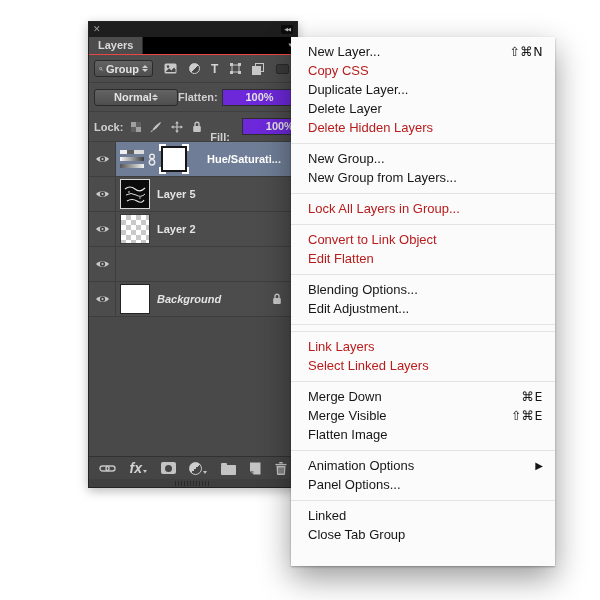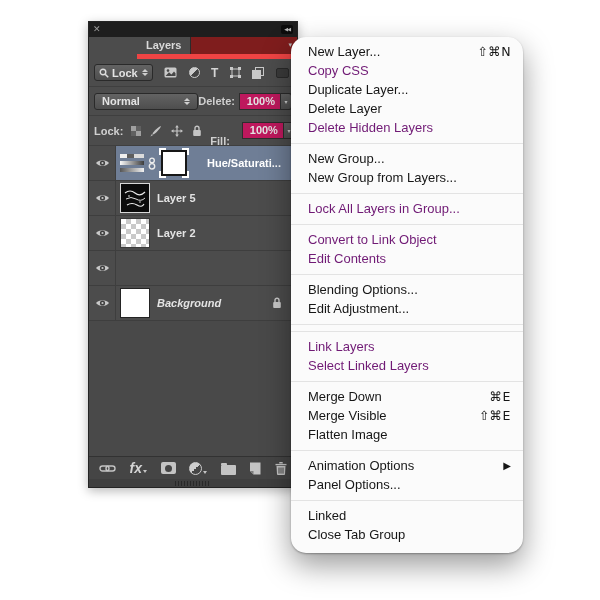--- a/index.html
+++ b/index.html
@@ -8,22 +8,22 @@
 
   
   .panel{position:absolute;left:88px;top:21px;width:210px;height:467px;background:#4c4c4c;
          border:1px solid #242424;box-sizing:border-box;display:flex;flex-direction:column;
          box-shadow:0 3px 10px rgba(0,0,0,.28);}
   .topbar{height:15px;flex:none;background:#1e1e1e;display:flex;align-items:center;
           justify-content:space-between;padding:0 4px;}
   .close-x{color:#9d9d9d;font-size:9px;line-height:9px;}
   .collapse-btn{background:#0c0c0c;color:#b8b8b8;font-size:5px;line-height:5px;
           border-radius:2px;padding:2px 3px;letter-spacing:-1px;}
-  .tabbar{height:17px;flex:none;background:#7f1d1d;border-bottom:5px solid #ef4444;
-          display:flex;align-items:stretch;position:relative;margin-left:48px;}
+  .tabbar{height:17px;flex:none;background:#000000;border-bottom:1px solid #ef4444;
+          display:flex;align-items:stretch;position:relative;}
   .tab{height:17px;line-height:17px;padding:0 9px;background:#4c4c4c;color:#dadada;
        font-size:11px;font-weight:bold;border-right:1px solid #2b2b2b;}
   .tabmenu{position:absolute;right:5px;top:4px;color:#b8b8b8;font-size:7px;line-height:8px;}
 
   .filter-row{height:27px;flex:none;display:flex;align-items:center;padding:0 5px 0 5px;
               border-bottom:1px solid #3f3f3f;}
   .dd{height:17px;background:linear-gradient(#636363,#4e4e4e);border:1px solid #2a2a2a;
       border-radius:3px;display:flex;align-items:center;color:#e3e3e3;font-size:11px;
       font-weight:bold;box-sizing:border-box;}
   .kind-dd{width:59px;padding:0 4px;gap:3px;}
@@ -33,25 +33,25 @@
   .updown .d{border-top:3px solid #cfcfcf;}
   .ficons{flex:1;display:flex;align-items:center;justify-content:space-between;
           margin-left:11px;padding-right:3px;}
   .t-glyph{color:#d4d4d4;font-size:12px;font-weight:bold;line-height:12px;}
   .halfc{width:11px;height:11px;border-radius:50%;border:1px solid #cdcdcd;
          background:linear-gradient(135deg,#cdcdcd 50%,#454545 50%);box-sizing:border-box;}
   .fswitch{width:11px;height:8px;border-radius:2px;background:#3a3a3a;border:1px solid #2a2a2a;}
 
   .blend-row{height:28px;flex:none;display:flex;align-items:center;padding:0 5px;
              border-bottom:1px solid #3f3f3f;}
-  .normal-dd{width:104px;padding:0 7px;}
+  .normal-dd{width:104px;padding:0 19px;}
   .minilabel{font-size:11px;font-weight:bold;color:#d0d0d0;}
   .valwrap{display:flex;align-items:center;margin-left:4px;}
-  .valbox{width:30px;height:15px;background:#be185d;border:1px solid #2d2d2d;color:#e3e3e3;
-          font-size:11px;font-weight:bold;text-align:right;line-height:15px;padding:0 5px;}
+  .valbox{width:30px;height:15px;background:#6d28d9;border:1px solid #2d2d2d;color:#e3e3e3;
+          font-size:11px;font-weight:bold;text-align:right;line-height:15px;padding:0 21px;}
   .valarrow{width:11px;height:17px;background:linear-gradient(#636363,#4e4e4e);
             border:1px solid #2a2a2a;border-left:none;border-radius:0 3px 3px 0;color:#d0d0d0;
             font-size:6px;display:flex;align-items:center;justify-content:center;box-sizing:border-box;}
   .blend-row .minilabel.op{margin-left:auto;}
   .lock-row{height:29px;flex:none;display:flex;align-items:center;padding:0 5px;gap:8px;
             border-bottom:1px solid #3f3f3f;}
   .lock-row .minilabel.fill{margin-left:auto;margin-top:20px;}
   .lockicons{display:flex;align-items:center;gap:9px;}
 
   .layers-list{flex:none;}
@@ -100,26 +100,26 @@
   .maskbtn i{width:7px;height:7px;border-radius:50%;background:#454545;}
   .halfc.big{width:13px;height:13px;}
   .folder{width:15px;height:10px;background:#c4c4c4;border-radius:1px;position:relative;margin-top:3px;}
   .folder:before{content:"";position:absolute;top:-2px;left:0;width:6px;height:2px;
                  background:#c4c4c4;border-radius:1px 1px 0 0;}
   .grip{height:8px;flex:none;background:#3f3f3f;display:flex;align-items:center;justify-content:center;}
   .ribs{width:36px;height:5px;
         background:repeating-linear-gradient(90deg,#292929 0 1px,transparent 1px 3px);}
 
   
-  .menu{position:absolute;left:291px;top:37px;width:232px;background:#fbfbfb;border-radius:15px;
-        padding:5px 0 9px;box-shadow:0 1px 2px rgba(0,0,0,.3),0 12px 30px rgba(0,0,0,.4);
+  .menu{position:absolute;left:291px;top:37px;width:264px;background:#fbfbfb;border-radius:0;
+        padding:5px 0 22px;box-shadow:0 1px 2px rgba(0,0,0,.3),0 12px 30px rgba(0,0,0,.4);
         font-size:13px;color:#161616;z-index:10;box-sizing:border-box;}
   .mi{height:19px;line-height:19px;padding:0 12px 0 17px;display:flex;align-items:center;
       justify-content:space-between;white-space:nowrap;}
-  .mi.dis{color:#701a75;}
+  .mi.dis{color:#b91c1c;}
   .mi.hi{background:linear-gradient(#4c85f3,#1f5ad7);color:#ffffff;}
   .sc{font-family:"DejaVu Sans",sans-serif;font-size:12.5px;letter-spacing:.5px;}
   .subarr{font-size:10px;}
   .msep{border-top:1px solid #e3e3e3;margin:6px 0 5px;}
 </style>
 </head>
 <body>
 
 <div class="stage">
 
@@ -134,21 +134,21 @@
       <div class="tab">Layers</div>
       <span class="tabmenu">▾</span>
     </div>
 
     <div class="filter-row">
       <div class="dd kind-dd">
         <svg width="10" height="10" viewBox="0 0 10 10">
           <circle cx="4" cy="4" r="2.8" fill="none" stroke="#dcdcdc" stroke-width="1.4"></circle>
           <line x1="6.2" y1="6.2" x2="9.2" y2="9.2" stroke="#dcdcdc" stroke-width="1.6"></line>
         </svg>
-        <span>Lock</span>
+        <span>Group</span>
         <span class="updown">
             <i class="u"></i>
             <i class="d"></i>
           </span>
       </div>
       <div class="ficons">
         <svg width="13" height="11" viewBox="0 0 13 11">
           <rect x=".5" y=".5" width="12" height="10" rx="1.5" fill="#c9c9c9"></rect>
           <circle cx="4" cy="3.6" r="1.3" fill="#474747"></circle>
           <path d="M1.5 9 L5 5.2 L7.4 7.4 L10 4.6 L11.5 6.2 V9 Z" fill="#474747"></path>
@@ -171,21 +171,21 @@
     </div>
 
     <div class="blend-row">
       <div class="dd normal-dd">
         <span>Normal</span>
         <span class="updown">
             <i class="u"></i>
             <i class="d"></i>
           </span>
       </div>
-      <span class="minilabel op">Delete:</span>
+      <span class="minilabel op">Flatten:</span>
       <span class="valwrap">
         <span class="valbox">100%</span>
         <span class="valarrow">▾</span>
       </span>
     </div>
 
     <div class="lock-row">
       <span class="minilabel">Lock:</span>
       <span class="lockicons">
         <svg width="10" height="10" viewBox="0 0 10 10">
@@ -391,21 +391,21 @@
       </div>
       <div class="msep"></div>
       <div class="mi dis">
         <span>Lock All Layers in Group...</span>
       </div>
       <div class="msep"></div>
       <div class="mi dis">
         <span>Convert to Link Object</span>
       </div>
       <div class="mi dis">
-        <span>Edit Contents</span>
+        <span>Edit Flatten</span>
       </div>
       <div class="msep"></div>
       <div class="mi">
         <span>Blending Options...</span>
       </div>
       <div class="mi">
         <span>Edit Adjustment...</span>
       </div>
       <div class="msep"></div>
       <div class="msep"></div>

